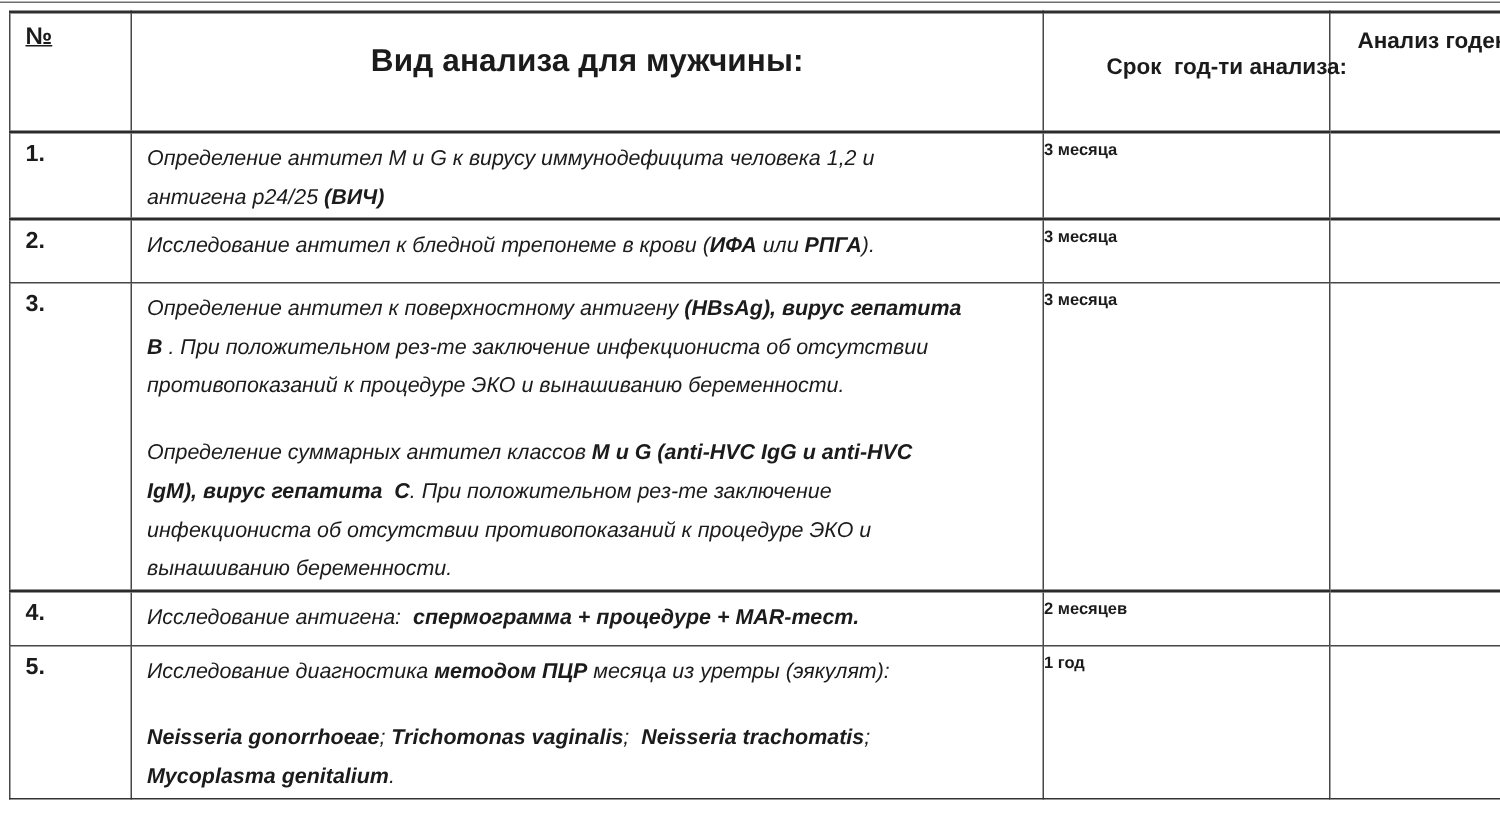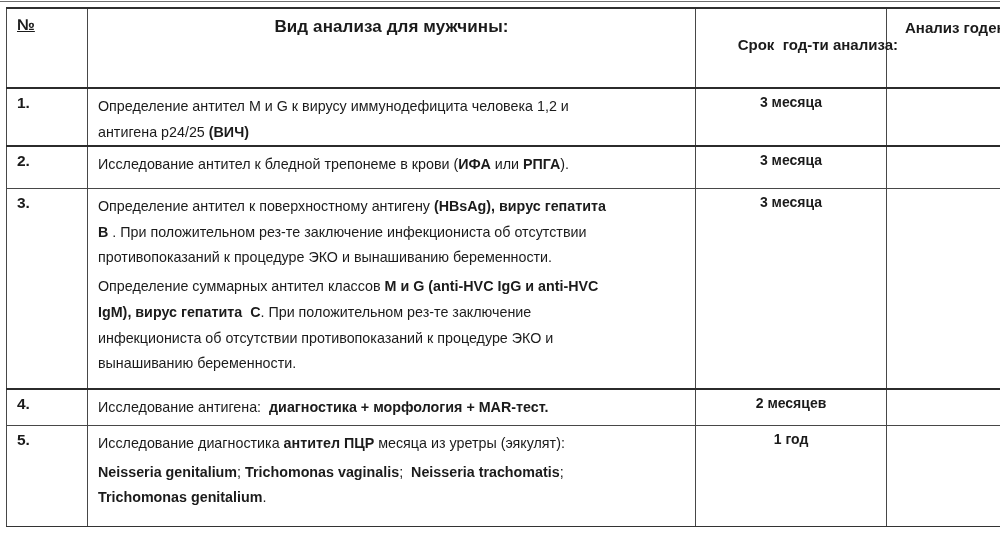--- a/index.html
+++ b/index.html
@@ -50,31 +50,31 @@
   thead tr { height: 80px; }
   tbody tr:nth-child(1) { height: 58px; }
   tbody tr:nth-child(2) { height: 42px; }
   tbody tr:nth-child(3) { height: 201px; }
   tbody tr:nth-child(4) { height: 36px; }
   tbody tr:nth-child(5) { height: 101px; }
 
   
   th.h-num { text-align: left; padding: 7px 0 0 10px; font-size: 16px; font-weight: 700; }
   th.h-num span { text-decoration: underline; }
-  th.h-body { text-align: center; padding-top: 8px; font-size: 17px; font-weight: 700; letter-spacing: .1px; }
+  th.h-body { text-align: center; padding-top: 20px; font-size: 21px; font-weight: 700; letter-spacing: .1px; }
   th.h-term { text-align: center; padding-top: 10px; font-size: 15px; font-weight: 700; white-space: pre; }
   th.h-valid { text-align: left; padding: 10px 0 0 18px; font-size: 15px; font-weight: 700; white-space: nowrap; overflow: visible; }
 
   
   td.c-num { padding: 5px 4px 0 10px; font-size: 15.5px; font-weight: 700; }
-  td.c-body { padding: 5px 14px 0 10px; font-size: 14.3px; line-height: 1.8; }
-  td.c-term { padding-top: 5px; text-align: center; font-size: 14px; font-weight: 700; white-space: pre; }
+  td.c-body { padding: 5px 14px 0 10px; font-size: 14.3px; line-height: 1.8; font-style: italic; }
+  td.c-term { padding-top: 5px; text-align: left; font-size: 11px; font-weight: 700; white-space: pre; }
   td.c-valid { }
   .para { white-space: pre-wrap; }
-  .para + .para { margin-top: 3px; }
+  .para + .para { margin-top: 19px; }
   .para b { font-weight: 700; }
 </style>
 </head>
 <body>
 
 <div class="page">
   <div class="top-rule"></div>
 
   <table class="doc-table">
     <colgroup>
@@ -127,30 +127,30 @@
 IgM), вирус гепатита  С</b><span>. При положительном рез-те заключение
 инфекциониста об отсутствии противопоказаний к процедуре ЭКО и
 вынашиванию беременности.</span></div>
           </td>
           <td class="c-term">3 месяца</td>
           <td class="c-valid"></td>
         </tr>
         <tr>
           <td class="c-num">4.</td>
           <td class="c-body">
-            <div class="para"><span>Исследование антигена:  </span><b>диагностика + морфология + MAR-тест.</b></div>
+            <div class="para"><span>Исследование антигена:  </span><b>спермограмма + процедуре + MAR-тест.</b></div>
           </td>
           <td class="c-term">2 месяцев</td>
           <td class="c-valid"></td>
         </tr>
         <tr>
           <td class="c-num">5.</td>
           <td class="c-body">
-            <div class="para"><span>Исследование диагностика </span><b>антител ПЦР</b><span> месяца из уретры (эякулят):</span></div>
-            <div class="para"><b>Neisseria genitalium</b><span>; </span><b>Trichomonas vaginalis</b><span>;  </span><b>Neisseria trachomatis</b><span>;
-</span><b>Trichomonas genitalium</b><span>.</span></div>
+            <div class="para"><span>Исследование диагностика </span><b>методом ПЦР</b><span> месяца из уретры (эякулят):</span></div>
+            <div class="para"><b>Neisseria gonorrhoeae</b><span>; </span><b>Trichomonas vaginalis</b><span>;  </span><b>Neisseria trachomatis</b><span>;
+</span><b>Mycoplasma genitalium</b><span>.</span></div>
           </td>
           <td class="c-term">1 год</td>
           <td class="c-valid"></td>
         </tr>
       </tbody>
   </table>
 </div>
 
 </body></html>

